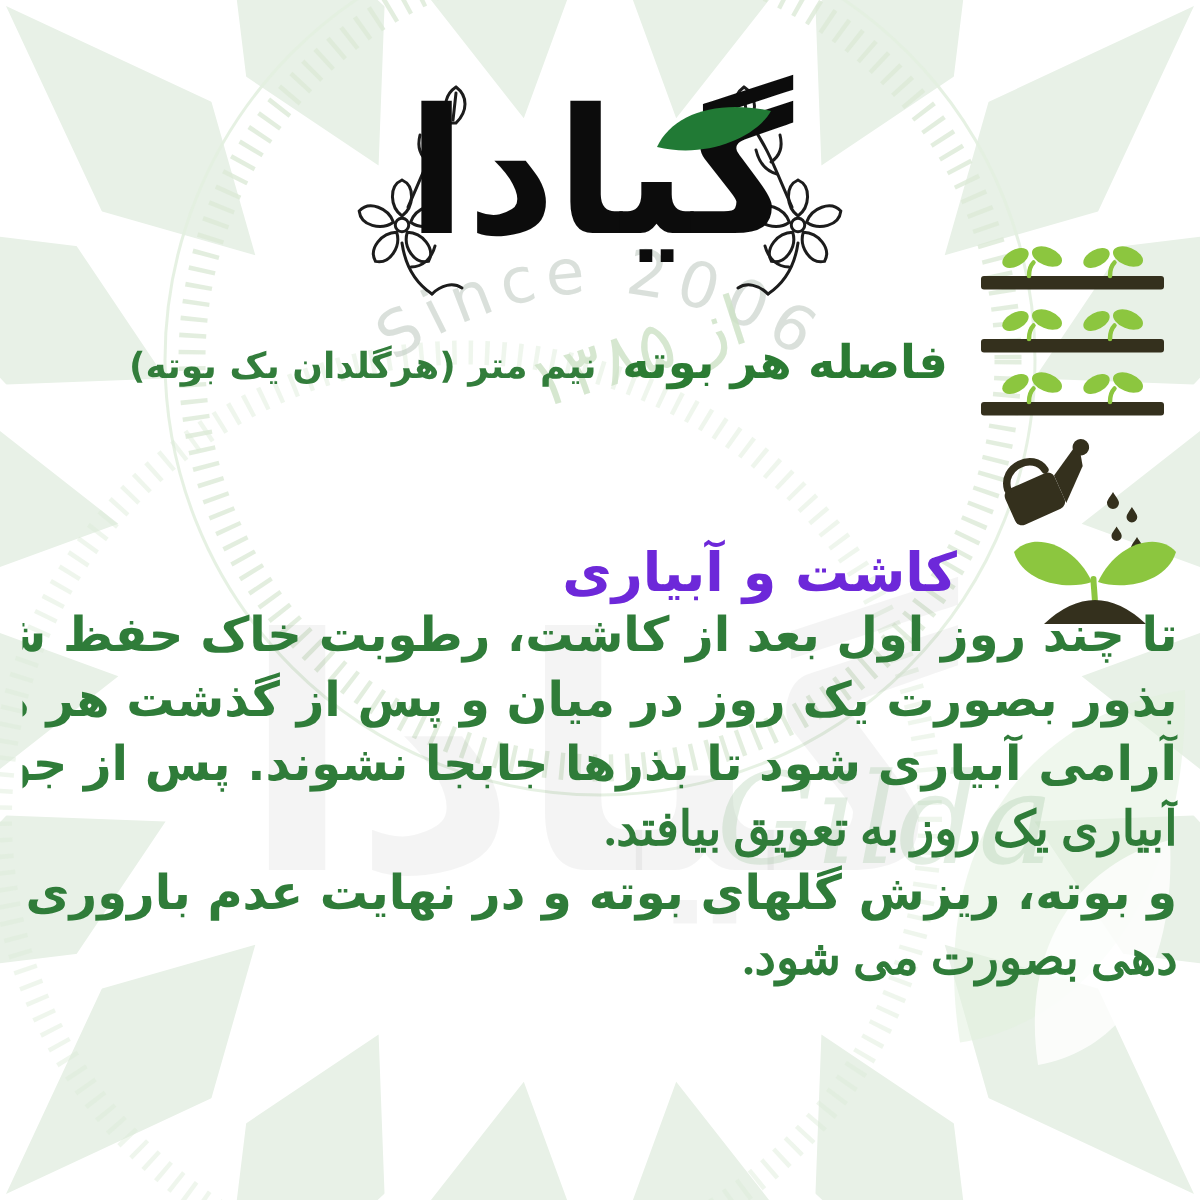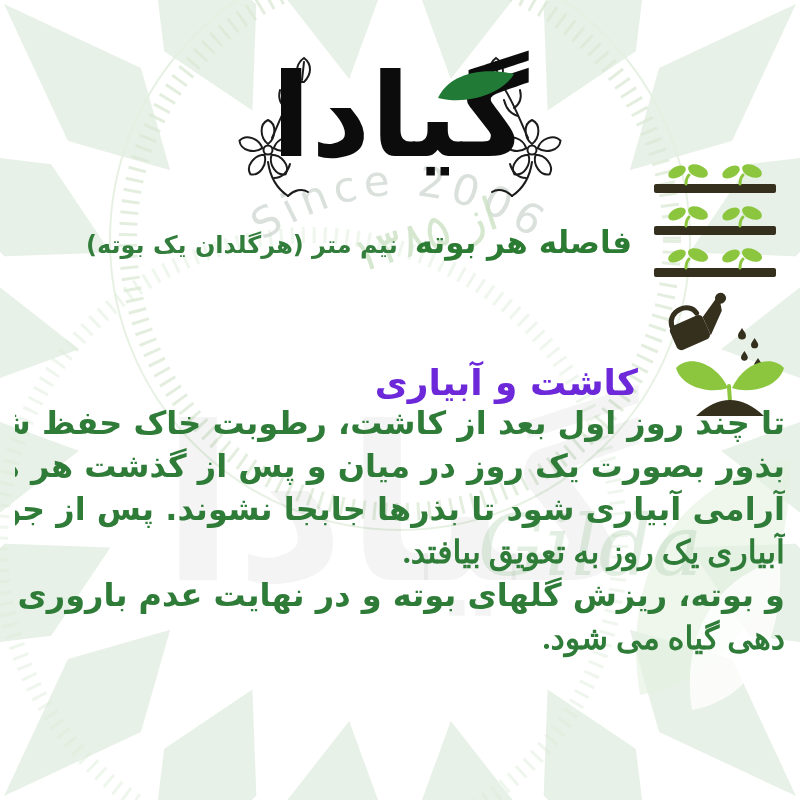--- a/index.html
+++ b/index.html
@@ -167,16 +167,16 @@
     </svg>
     <div class="care-heading">کاشت و آبیاری</div>
   </div>
 
   <div class="body-text">
     <div class="body-line" data-align="justify">تا چند روز اول بعد از کاشت، رطوبت خاک حفظ شود. خاک به</div>
     <div class="body-line" data-align="justify">بذور بصورت یک روز در میان و پس از گذشت هر هفته،</div>
     <div class="body-line" data-align="justify">آرامی آبیاری شود تا بذرها جابجا نشوند. پس از جوانه زدن</div>
     <div class="body-line" data-align="right">آبیاری یک روز به تعویق بیافتد.</div>
     <div class="body-line" data-align="justify">و بوته، ریزش گلهای بوته و در نهایت عدم باروری و محصول</div>
-    <div class="body-line" data-align="right">دهی گیاه می شود.</div>
+    <div class="body-line" data-align="right">دهی بصورت می شود.</div>
   </div>
 
 </div>
 
 </body></html>

